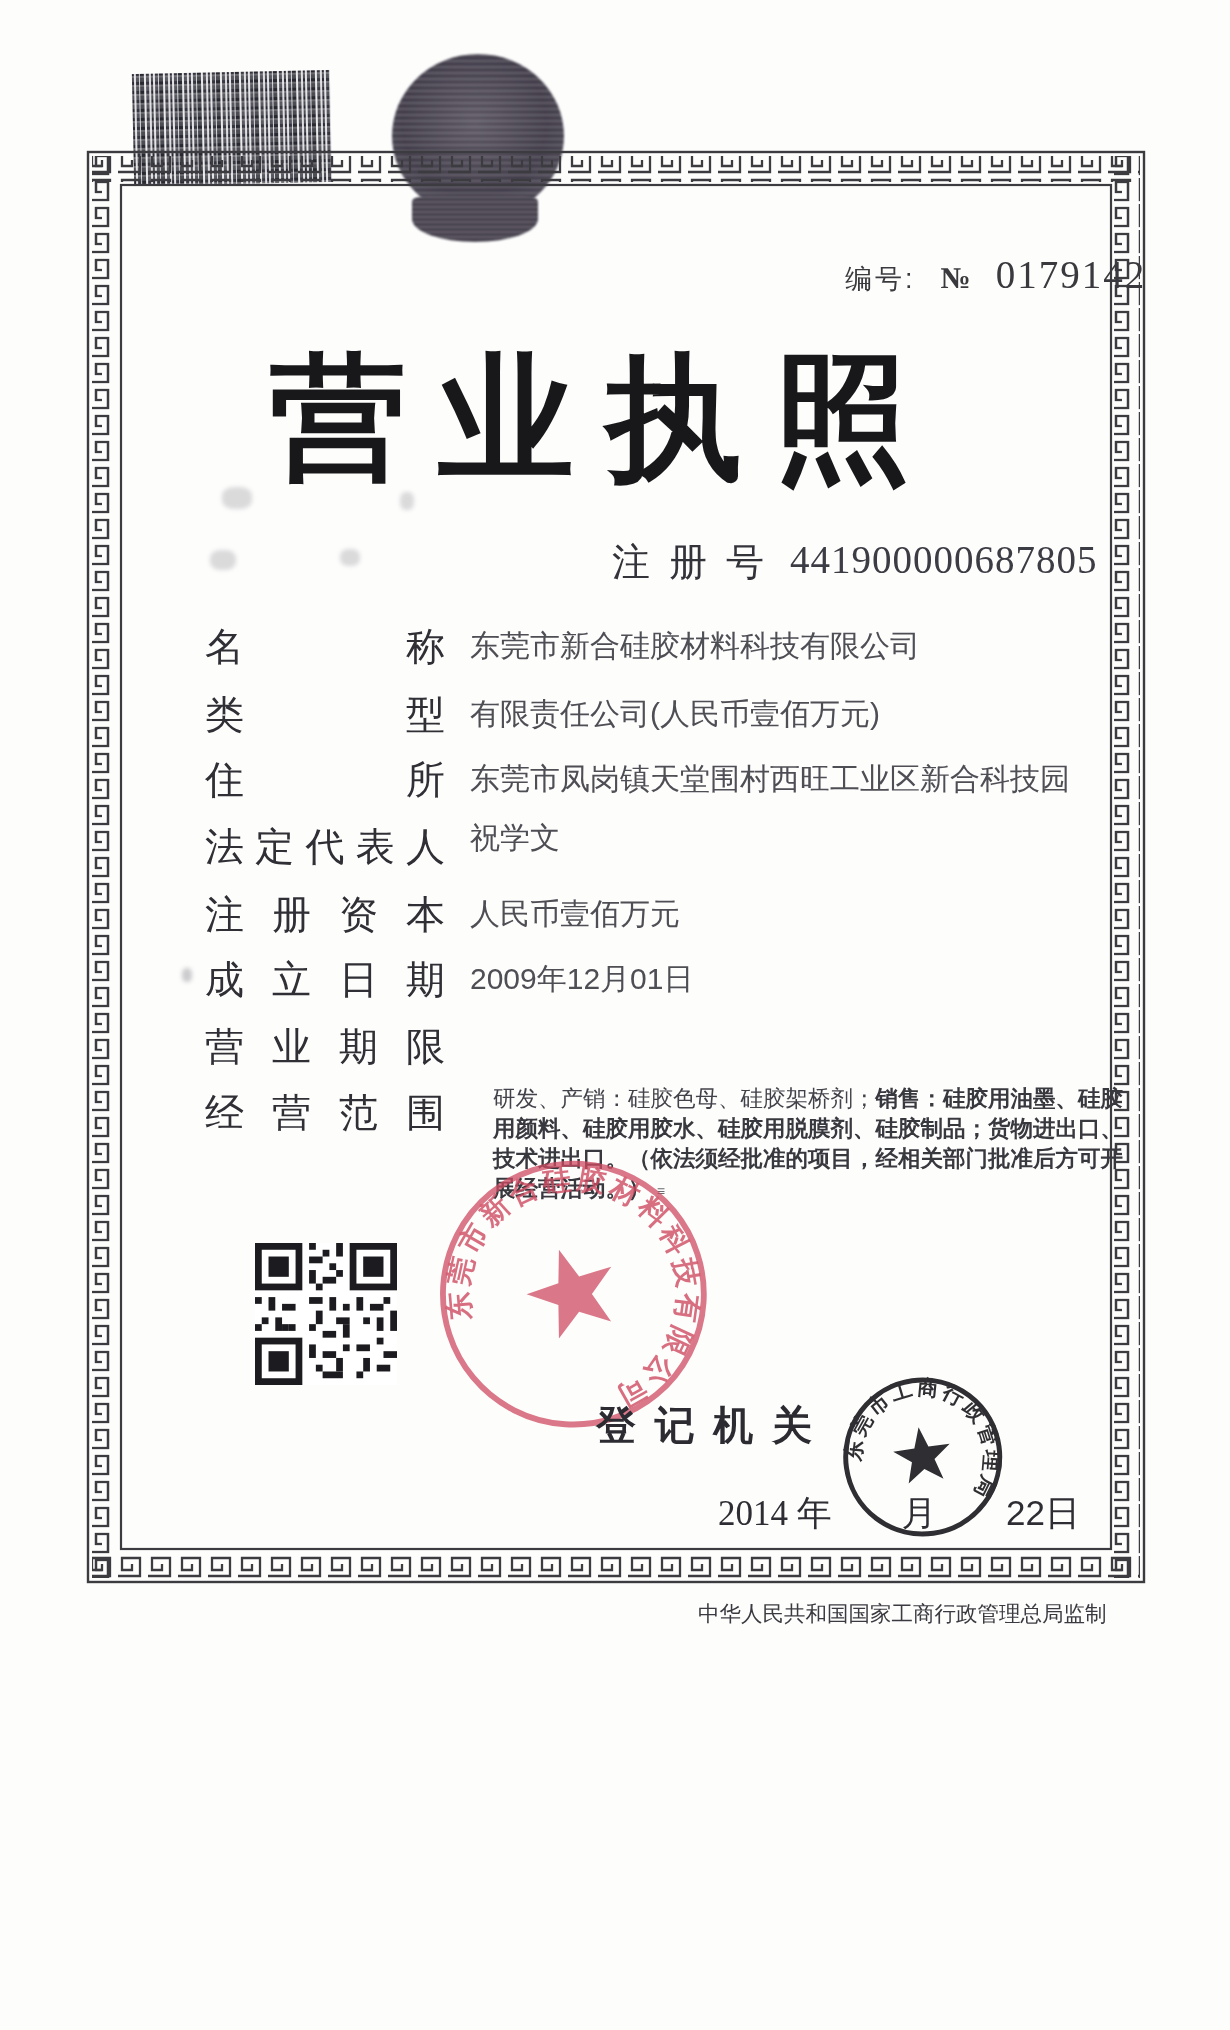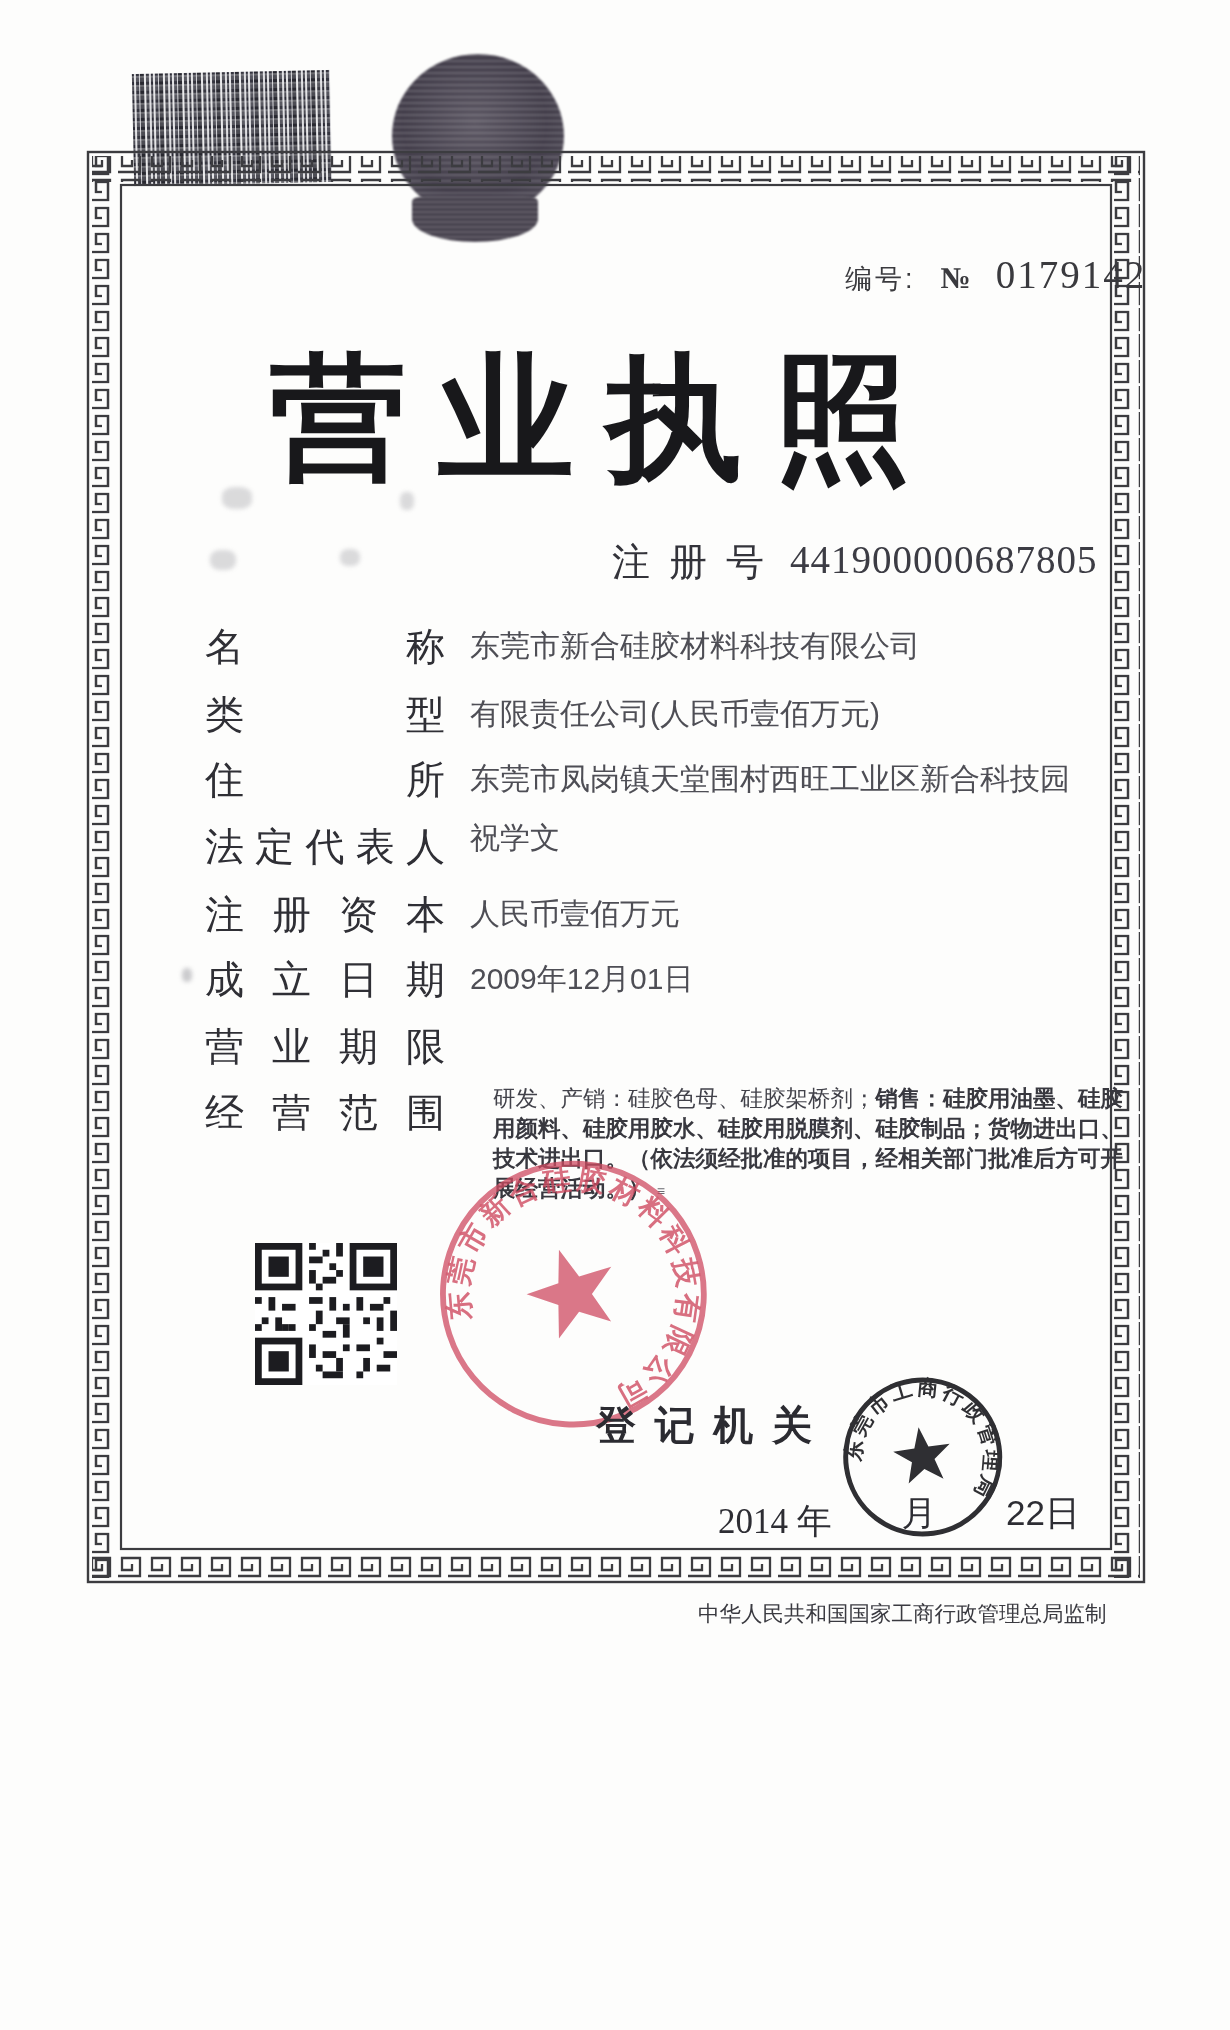--- a/index.html
+++ b/index.html
@@ -57,21 +57,21 @@
   .scope-text  { position:absolute; left:470px; width:640px; font-size:22.5px; line-height:1.33; color:#42424a;margin-left:23px; }
   .scope-text .b { font-weight:bold; color:#38383f; }
   .scope-mark { font-size:14px; color:#6a6a70; letter-spacing:-2px; }
 
   
   .qr { position:absolute; left:255px; top:1243px; }
   .seal-red { position:absolute; left:428px; top:1148px; transform:rotate(-18deg); opacity:.88; }
   .registrar { position:absolute; left:596px; top:1398px; width:216px; font-size:40px; font-weight:600; color:#2b2b31; }
   .date-line { position:absolute; left:718px; top:1490px; width:362px; display:flex; justify-content:space-between;
                font-size:35px; color:#2d2d33; }
-  .date-line .yr { font-family:"Liberation Serif","DejaVu Serif",serif;margin-top:8px; }
+  .date-line .yr { font-family:"Liberation Serif","DejaVu Serif",serif; }
   .seal-black { position:absolute; left:838px; top:1372px; transform:rotate(-8deg); opacity:.92; }
 
   
   .footer-left { position:absolute; left:100px; top:1601px; font-size:20px; color:#43434a; letter-spacing:.5px; }
   .footer-right { position:absolute; left:698px; top:1599px; font-size:21.5px; font-weight:500; color:#3a3a40;text-align:right; }
 </style>
 </head>
 <body>
 
 <div class="page">

